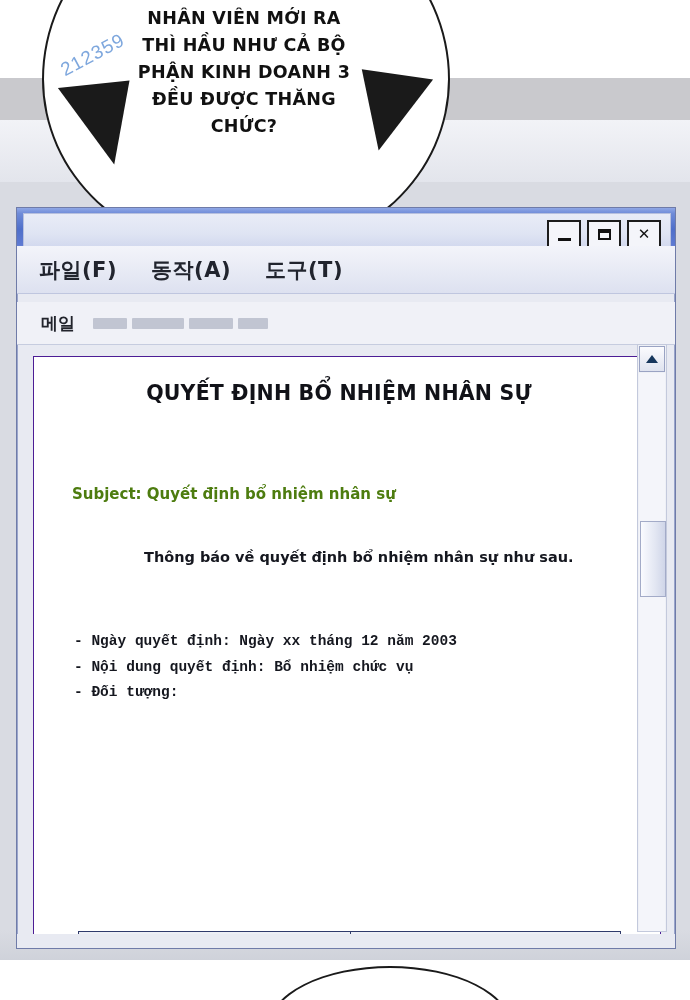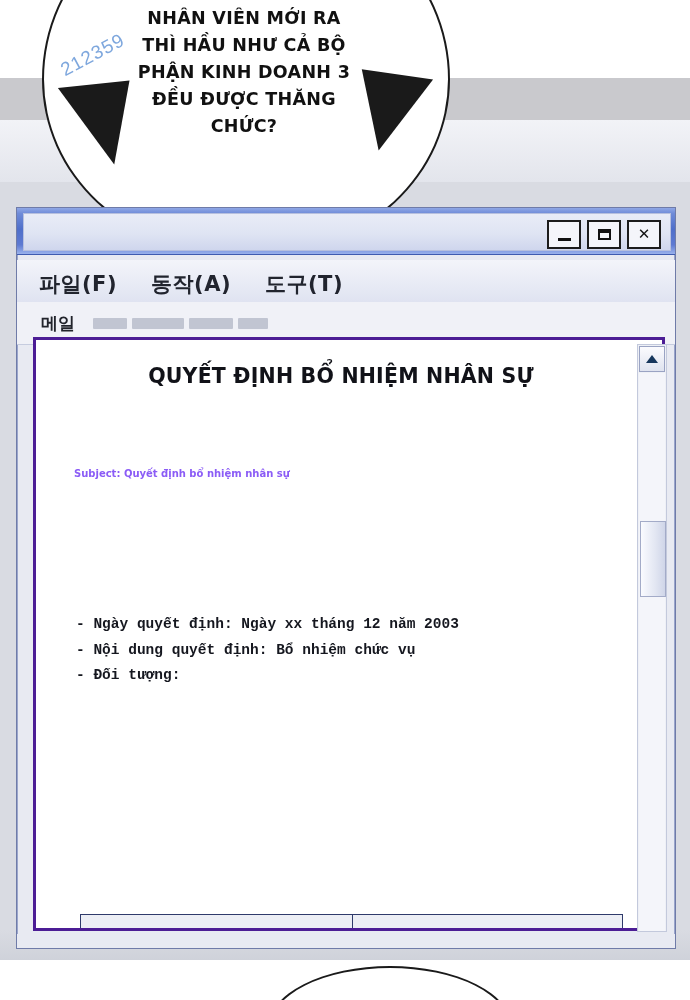--- a/index.html
+++ b/index.html
@@ -195,21 +195,21 @@
     display: block;
     width: 13px; height: 11px;
     border: 2px solid #111;
     border-top-width: 4px;
     box-sizing: border-box;
   }
 
   
   .menubar {
     position: absolute;
-    left: 0; top: 52px;
+    left: 0; top: 38px;
     width: 658px; height: 48px;
     background: linear-gradient(180deg,#f3f4fa 0%, #e6e9f4 60%, #dde1f0 100%);
     border-bottom: 1px solid #bfc6df;
     display: flex;
     align-items: center;
     padding-left: 22px;
     box-sizing: border-box;
     gap: 34px;
   }
   .menuitem {
@@ -248,44 +248,44 @@
   .blurchip {
     height: 11px;
     background: #b9bdcb;
     border-radius: 1px;
     opacity: .85;
   }
 
   
   .docarea {
     position: absolute;
-    left: 16px; top: 129px;
+    left: 16px; top: 148px;
     width: 626px; height: 588px;
     background: #ffffff;
-    border: 3px solid #4c1d95;
+    border: 1px solid #4c1d95;
     overflow: hidden;
   }
   .doc-title {
     position: absolute;
     left: 0; top: 24px;
     width: 610px;
     text-align: center;
     font-family: "DejaVu Sans", sans-serif;
     font-size: 20.5px;
     font-weight: bold;
     color: #111218;
     letter-spacing: .2px;
   }
   .doc-subject {
     position: absolute;
     left: 38px; top: 128px;
     font-family: "DejaVu Sans", sans-serif;
-    font-size: 10px;
-    font-weight: bold;
-    color: #8b5cf6;
+    font-size: 15px;
+    font-weight: bold;
+    color: #4d7c0f;
   }
   .doc-notice {
     position: absolute;
     left: 110px; top: 192px;
     font-family: "DejaVu Sans", sans-serif;
     font-size: 14.5px;
     font-weight: bold;
     color: #15171f;
   }
   .doc-bullets {
@@ -426,20 +426,21 @@
       <span class="blurchip" style="width:34px"></span>
       <span class="blurchip" style="width:52px"></span>
       <span class="blurchip" style="width:44px"></span>
       <span class="blurchip" style="width:30px"></span>
     </div>
   </div>
 
   <div class="docarea">
     <div class="doc-title">QUYẾT ĐỊNH BỔ NHIỆM NHÂN SỰ</div>
     <div class="doc-subject">Subject: Quyết định bổ nhiệm nhân sự</div>
+    <div class="doc-notice">Thông báo về quyết định bổ nhiệm nhân sự như sau.</div>
     <div class="doc-bullets" style="white-space:pre-line">- Ngày quyết định: Ngày xx tháng 12 năm 2003
 - Nội dung quyết định: Bổ nhiệm chức vụ
 - Đối tượng:</div>
 
     <table class="doc-table">
       <colgroup>
           <col class="c1">
           <col class="c2">
         </colgroup>
       <thead>

